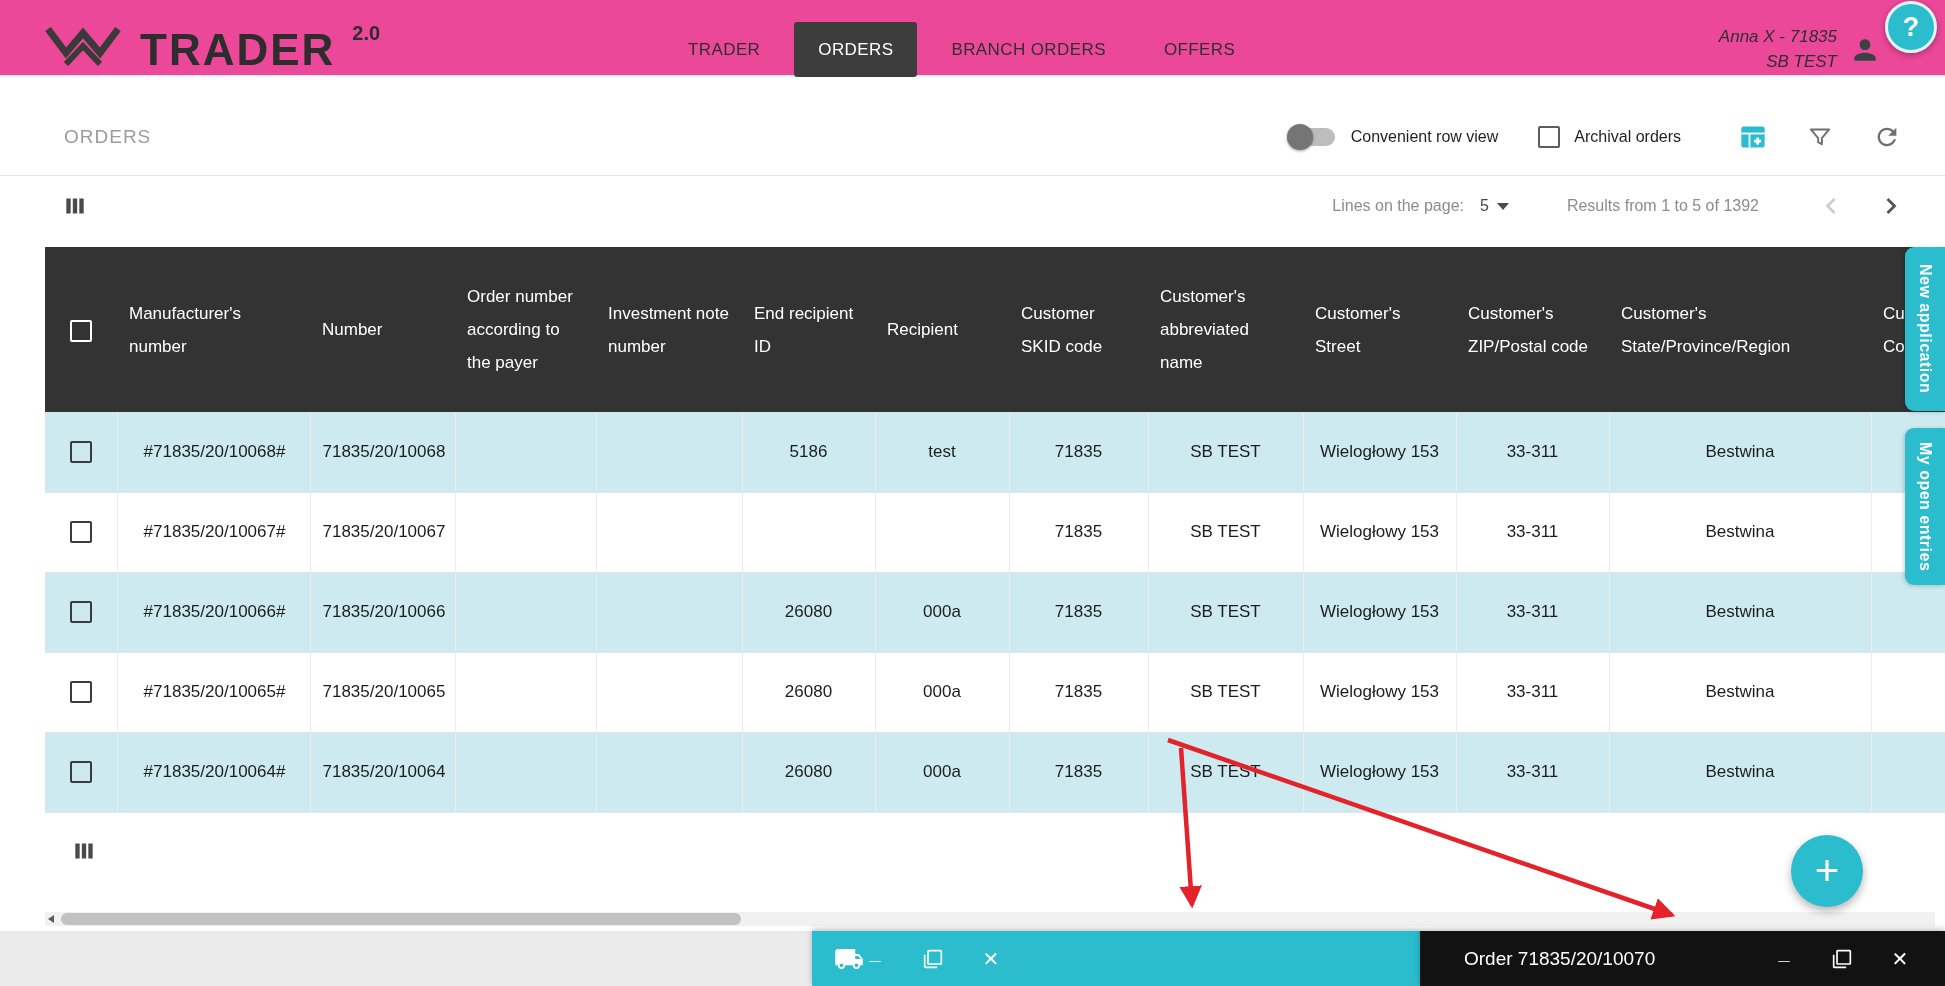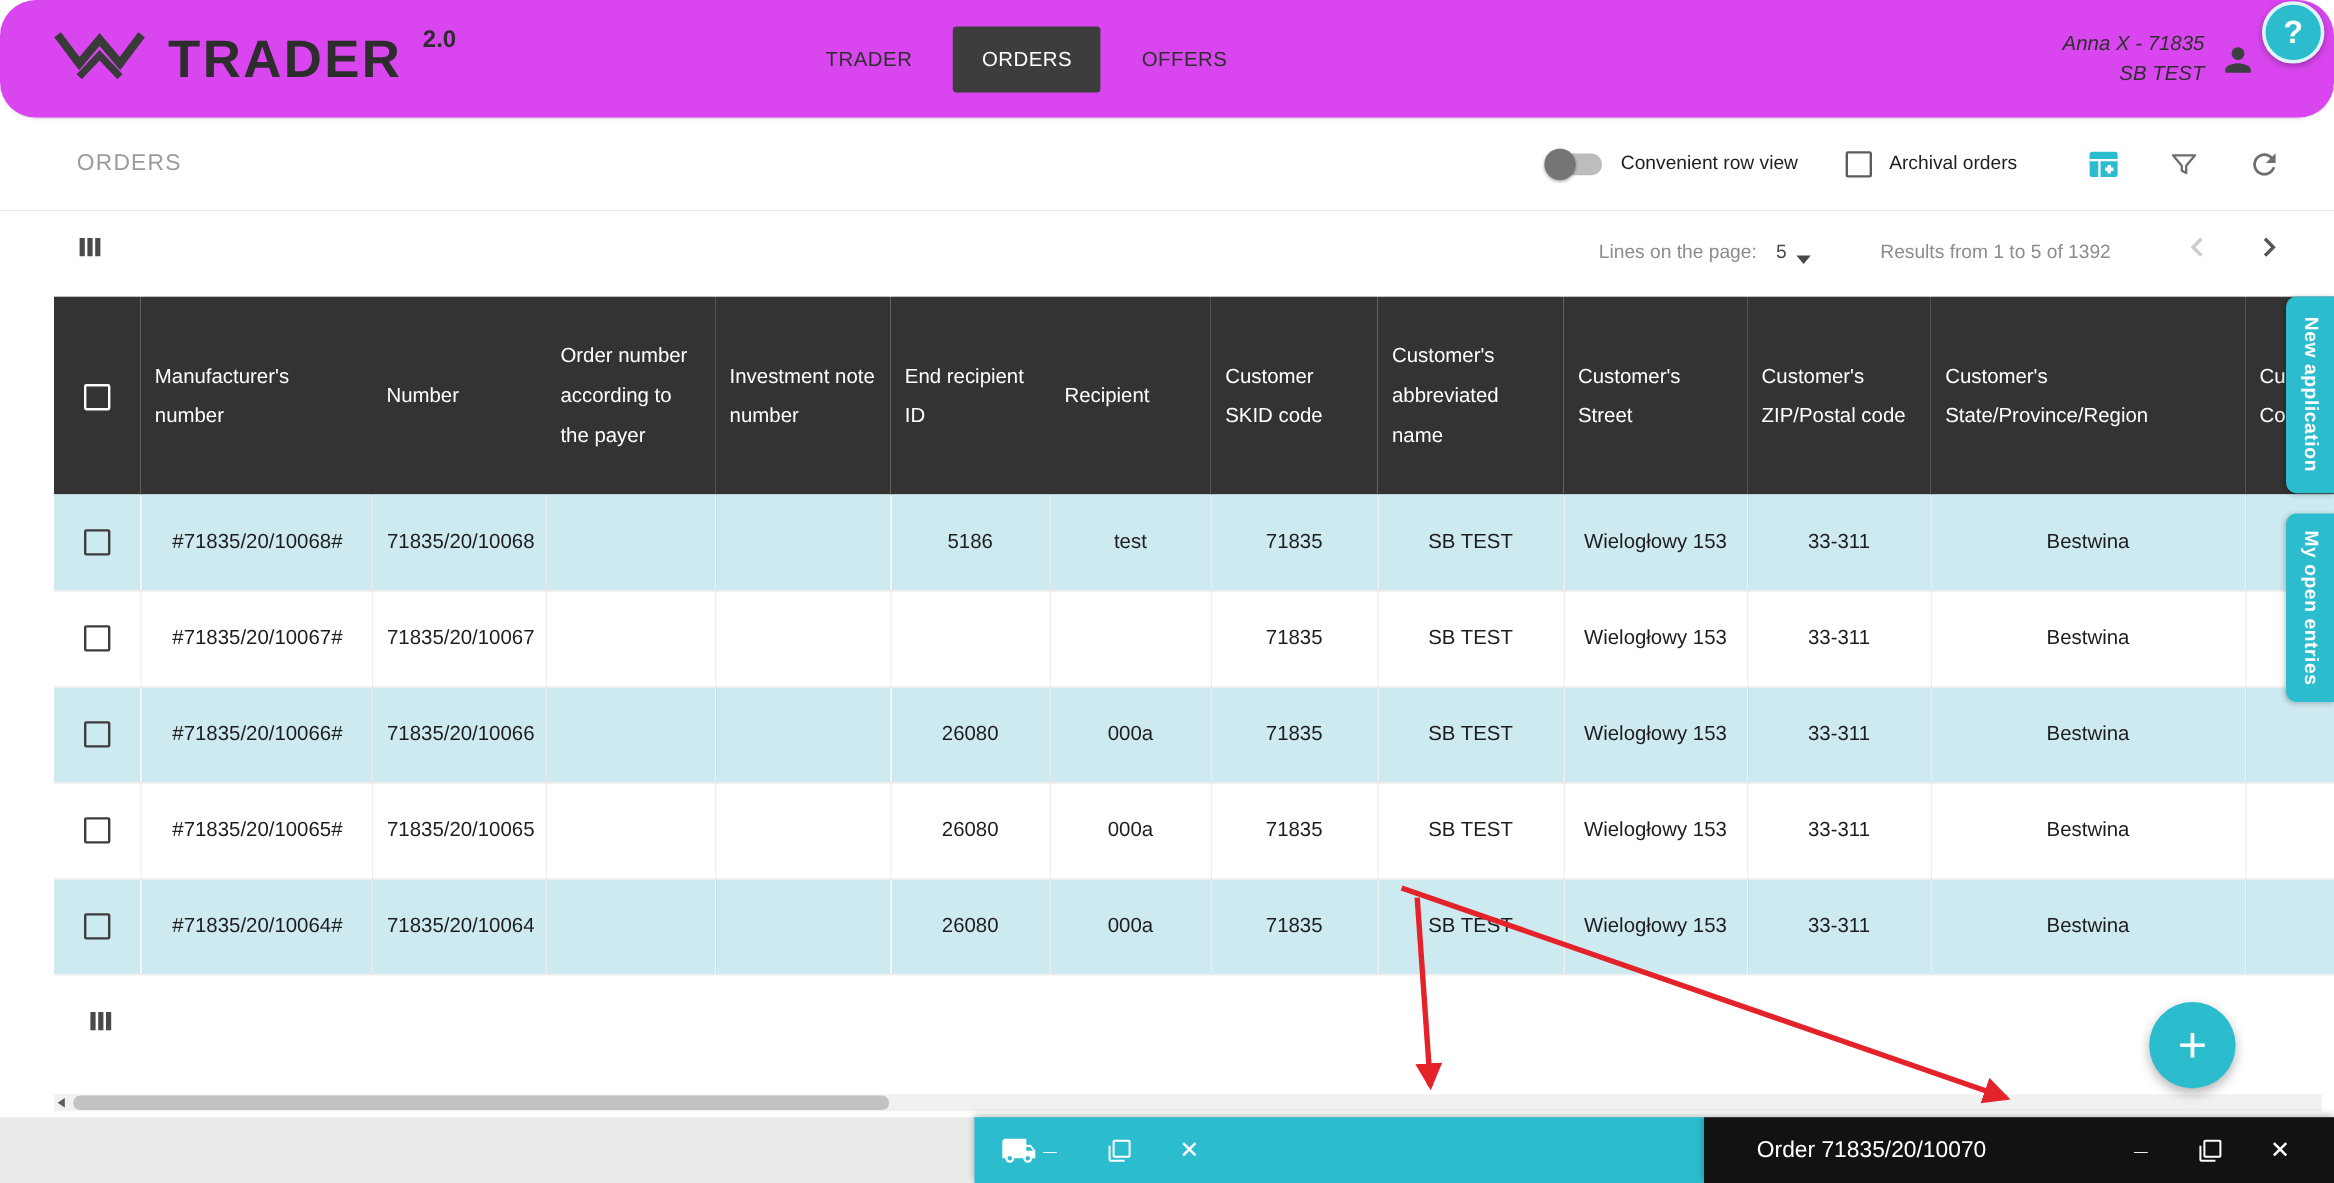--- a/index.html
+++ b/index.html
@@ -8,22 +8,22 @@
     --row-teal:#cdeaf0;
     --dark-head:#333333;
     --nav-active:#3d3d3d;
     --ann-red:#e4222a;
   }
   html,body { width:1945px; height:986px; overflow:hidden; }
   body { font-family:"Liberation Sans", sans-serif; background:#fff; position:relative; color:#222; }
   svg { display:block; }
 
   
-  .topbar { position:absolute; top:0; left:0; width:100%; height:99px; background:#d946ef;
-            border-bottom:1px solid #e9e9e9; box-shadow:0 1px 3px rgba(0,0,0,.05); z-index:10;border-radius:30px; }
+  .topbar { position:absolute; top:0; left:0; width:100%; height:76px; background:#ec4899;
+            border-bottom:1px solid #e9e9e9; box-shadow:0 1px 3px rgba(0,0,0,.05); z-index:10; }
   .brand { position:absolute; left:42px; top:0; height:99px; display:flex; align-items:center; gap:16px; }
   .brand-name { font-size:44px; font-weight:800; letter-spacing:2px; color:#2d2d2d; }
   .brand-ver { font-size:20px; font-weight:800; color:#2d2d2d; position:relative; top:-16px; left:1px; }
   .nav { position:absolute; left:664px; top:0; height:99px; display:flex; align-items:center; gap:10px; }
   .nav-item { height:55px; display:flex; align-items:center; padding:0 24px; font-size:17px; font-weight:500;
               color:#2f2f2f; letter-spacing:.4px; cursor:pointer; border-radius:3px; white-space:nowrap; }
   .nav-item.active { background:var(--nav-active); color:#fff; }
   .user-area { position:absolute; right:64px; top:0; height:99px; display:flex; align-items:center; gap:12px; }
   .user-text { text-align:right; font-size:17px; color:#2f2f2f; line-height:1.45;font-style:italic; }
   .help-btn { position:absolute; top:1px; right:8px; width:52px; height:52px; border-radius:50%;
@@ -40,21 +40,21 @@
                   background:#757575; box-shadow:0 1px 3px rgba(0,0,0,.4); }
   .ctl-label { font-size:16px; color:#1f1f1f; }
   .gap40 { width:40px; } .gap14 { width:14px; } .gap58 { width:58px; }
   .checkbox { width:22px; height:22px; border:2px solid #5c5c5c; border-radius:2px; background:transparent; display:inline-block; cursor:pointer; }
   .icon-btn { cursor:pointer; display:flex; align-items:center; justify-content:center; }
 
   
   .tabletoolbar { position:absolute; top:176px; left:0; width:100%; height:60px; background:#fff;
                   display:flex; align-items:center; z-index:5; }
   .cols-icon { margin-left:62px; cursor:pointer; }
-  .toolbar-right { margin-left:auto; margin-right:40px; display:flex; align-items:flex-end; font-size:16px; color:#8c8c8c; }
+  .toolbar-right { margin-left:auto; margin-right:40px; display:flex; align-items:center; font-size:16px; color:#8c8c8c; }
   .lines-value { color:#4a4a4a; margin-left:16px; }
   .caret-down { width:0; height:0; border-left:6px solid transparent; border-right:6px solid transparent;
                 border-top:7px solid #4a4a4a; margin-left:8px; cursor:pointer; }
   .pager-chev { cursor:pointer; }
 
   
   .table-wrap { position:absolute; top:247px; left:45px; width:1900px; overflow:hidden; z-index:1; }
   table { border-collapse:collapse; table-layout:fixed; width:1916px; }
   thead th { background:var(--dark-head); color:#fff; font-weight:400; font-size:17px; text-align:left;
              vertical-align:middle; padding:0 12px; line-height:33px; height:165px; }
@@ -117,20 +117,21 @@
         <path d="M24 42 L41 24 L58 42" fill="none" stroke="#3a3a3a" stroke-width="6"></path>
       </svg>
     </span>
     <span class="brand-name">TRADER</span>
     <span class="brand-ver">2.0</span>
   </div>
 
   <nav class="nav">
     <div class="nav-item">TRADER</div>
     <div class="nav-item active">ORDERS</div>
+    <div class="nav-item">BRANCH ORDERS</div>
     <div class="nav-item">OFFERS</div>
   </nav>
 
   <div class="user-area">
     <div class="user-text">
       <div>Anna X - 71835</div>
       <div>SB TEST</div>
     </div>
     <span>
       <svg viewBox="0 0 24 24" width="32" height="32" fill="#3d4043">

